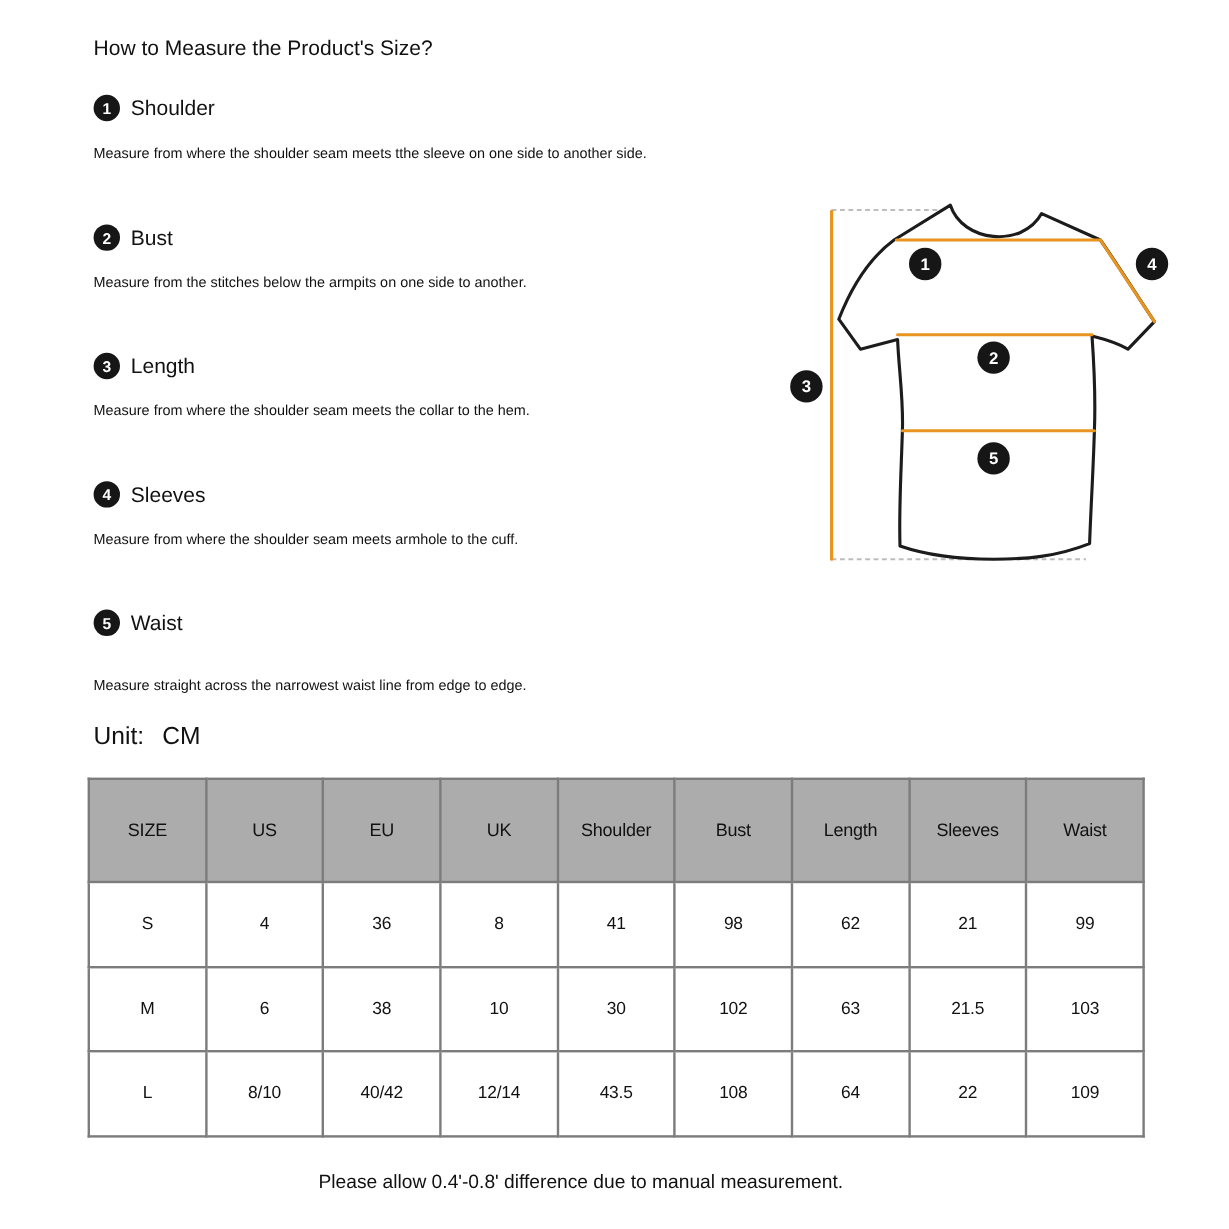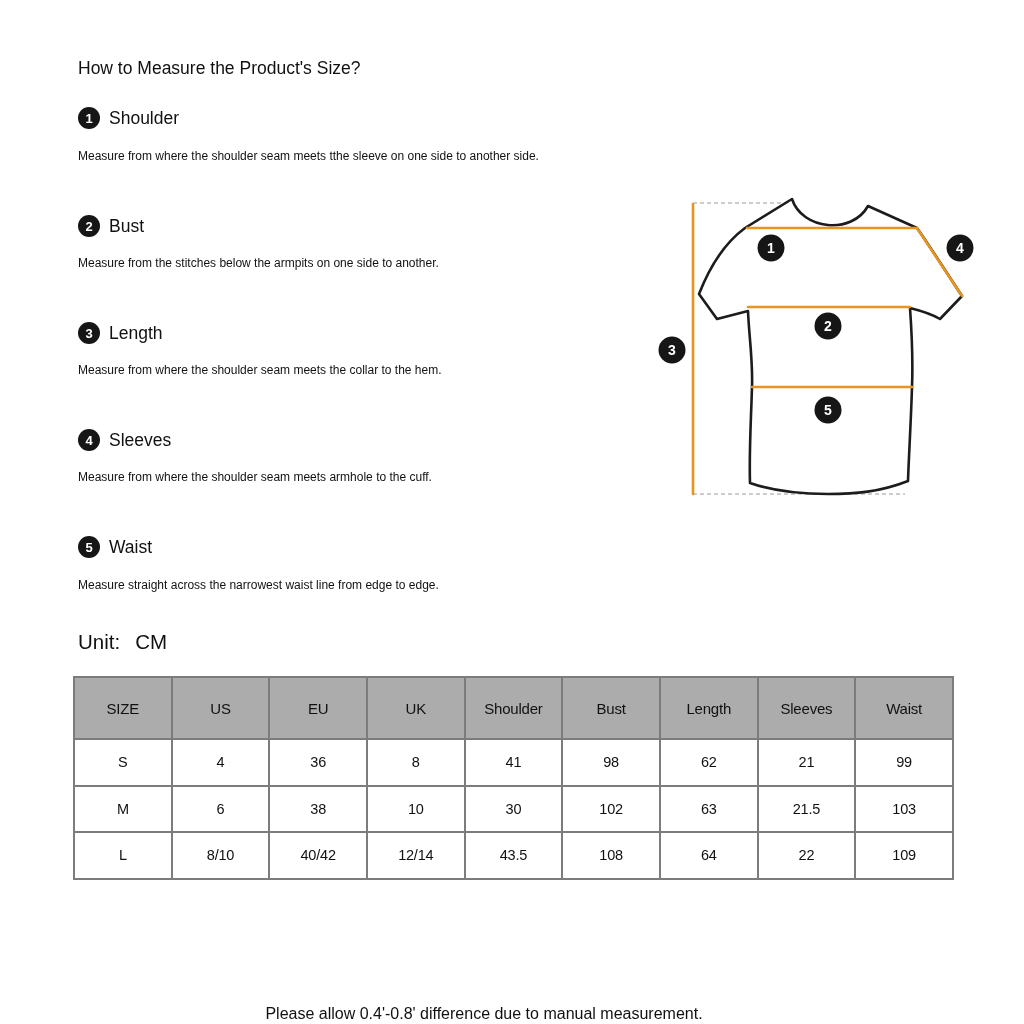--- a/index.html
+++ b/index.html
@@ -8,48 +8,48 @@
     --header-bg:#ACACAC;
     --table-border:#7C7C7C;
     --text:#111111;
   }
   html,body{margin:0;padding:0;}
   body{
     width:1024px;height:1024px;position:relative;background:#ffffff;
     font-family:"Liberation Sans", sans-serif;color:var(--text);
     overflow:hidden;
   }
-  .abs{position:absolute;margin-top:28px;}
+  .abs{position:absolute;}
   #page-title{left:78px;top:30px;font-size:17.5px;}
   .sec-head{left:78px;display:flex;align-items:center;gap:9px;font-size:17.5px;}
   .sec-head.s0{top:79px}.sec-head.s1{top:187px}.sec-head.s2{top:294px}
   .sec-head.s3{top:401px}.sec-head.s4{top:508px}
   .badge{
     width:22px;height:22px;border-radius:50%;background:#161616;color:#fff;
     display:flex;align-items:center;justify-content:center;
     font-size:13px;font-weight:bold;flex:0 0 22px;
   }
   .sec-desc{left:78px;width:532px;font-size:12px;line-height:22px;}
   .sec-desc.p0{top:117px}.sec-desc.p1{top:224px}.sec-desc.p2{top:331px}
-  .sec-desc.p3{top:438px}.sec-desc.p4{top:546px}
+  .sec-desc.p3{top:438px}.sec-desc.p4{top:560px}
   #unit-line{left:78px;top:602px;font-size:20.5px;}
   #unit-value{margin-left:15px;text-align:right;}
   #diagram{left:650px;top:158px;width:365px;height:335px;}
   #diagram svg{width:100%;height:100%;}
   .shirt{fill:#ffffff;stroke:var(--outline);stroke-width:2.6;stroke-linejoin:round;stroke-linecap:round;}
   .mline{stroke:var(--accent);stroke-width:2.6;stroke-linecap:round;fill:none;}
   .dash{stroke:#bdbdbd;stroke-width:1.6;stroke-dasharray:4 3;fill:none;}
   .dbadge-circle{fill:#161616;}
   .dbadge-num{fill:#ffffff;font-size:14px;font-weight:bold;text-anchor:middle;
     font-family:"Liberation Sans", sans-serif;}
   #size-table{
     left:73px;top:648px;width:881px;border-collapse:collapse;table-layout:fixed;
     font-size:14.5px;text-align:center;
   }
-  #size-table th,#size-table td{border:2px solid var(--table-border);padding:0;}
+  #size-table th,#size-table td{border:2px solid var(--table-border);padding:12px;}
   #size-table th{background:var(--header-bg);height:60px;font-weight:normal;font-size:15px;letter-spacing:-0.2px;}
   #size-table td{background:#ffffff;height:44.6px;letter-spacing:-0.2px;}
   #footer-note{left:0;top:977px;width:968px;text-align:center;font-size:16px;}
 </style>
 </head>
 <body>
 
 <div class="abs" id="page-title">How to Measure the Product's Size?</div>
 
 <div class="abs sec-head s0">

